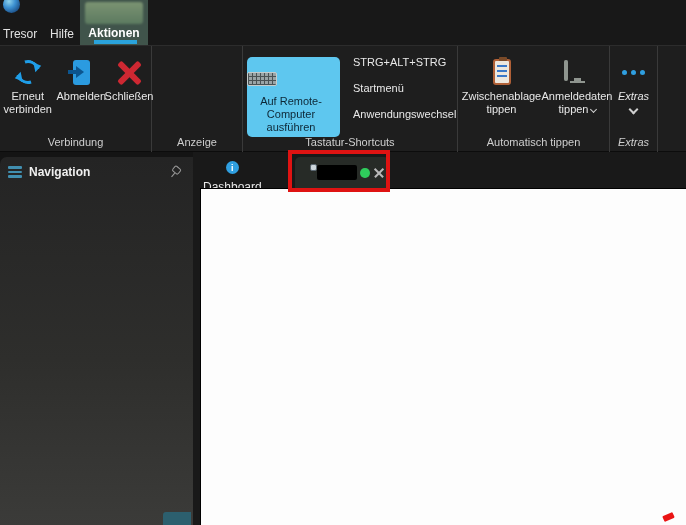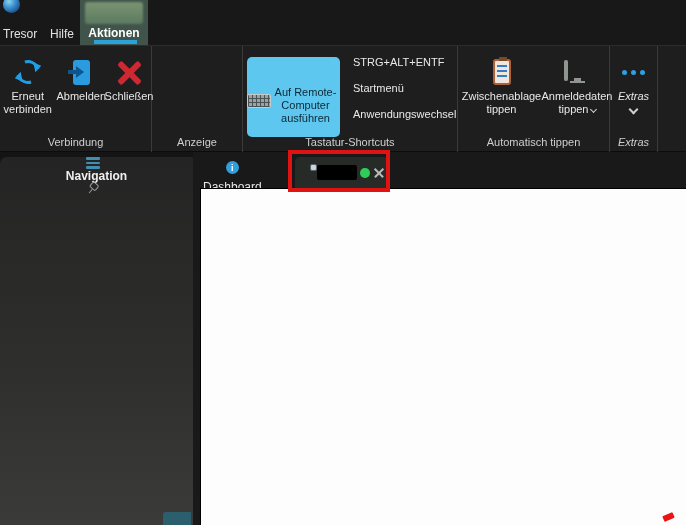--- a/index.html
+++ b/index.html
@@ -70,32 +70,32 @@
   .ic-clip .lines { position:absolute; left:2px; right:2px; top:4px; bottom:3px;
              background:repeating-linear-gradient(180deg,#3a78c8 0 2px,transparent 2px 5px); }
   .ic-dots { display:flex; gap:4px; }
   .ic-dots i { width:5px; height:5px; border-radius:50%; background:#2f9fe0; }
   .chev { width:7px; height:7px; border-right:2px solid #cfcfcf; border-bottom:2px solid #cfcfcf;
           transform:rotate(45deg); display:inline-block; }
   .chev.small { width:5px; height:5px; border-width:1.5px; margin-left:2px; margin-bottom:1px; }
 
   
   .big-exec { position:absolute; left:4px; top:11px; width:93px; height:80px; background:#5ec7ef;
-              border-radius:5px; display:flex; flex-direction:row; align-items:center; padding-top:7px; }
+              border-radius:5px; display:flex; flex-direction:column; align-items:flex-start; padding-top:15px; }
   .big-exec .lbl { margin-top:9px; font-size:11px; line-height:13px; color:#0d2736; text-align:center; width:88px; }
   .shortcut-list { position:absolute; left:110px; top:10px; display:flex; flex-direction:column; gap:14px; }
   .shortcut-item { font-size:11px; color:#e8e8e8; white-space:nowrap; }
 
   
   .content-bg { position:absolute; left:0; top:152px; width:686px; height:373px; background:#141414; }
 
   .sidebar { position:absolute; left:0; top:157px; width:193px; height:368px;
              background:linear-gradient(180deg,#242424 0%, #2e2e2c 55%, #3b3b39 100%);
              border-radius:7px 0 0 0; }
-  .sidebar-header { display:flex; align-items:center; height:30px; padding:0 8px;flex-direction:column; }
+  .sidebar-header { display:flex; align-items:center; height:30px; padding:0 8px; }
   .ic-burger { display:flex; flex-direction:column; gap:2px; margin-right:7px; }
   .ic-burger i { width:14px; height:2.5px; background:#418fb0; border-radius:1px; }
   .sidebar-title { font-size:12px; font-weight:bold; color:#f0f0f0; flex:1; }
   .ic-pin { position:relative; width:12px; height:12px; transform:rotate(40deg); margin-right:4px; }
   .ic-pin .head { position:absolute; left:2px; top:0; width:8px; height:7px; border:1.5px solid #9a9a9a; border-radius:2px; }
   .ic-pin .needle { position:absolute; left:5.5px; top:7px; width:1.5px; height:5px; background:#9a9a9a; }
   .sidebar-corner-patch { position:absolute; right:2px; bottom:0; width:28px; height:13px;
              background:#2c5f6e; border-radius:3px 0 0 0; }
 
   .main { position:absolute; left:193px; top:152px; width:493px; height:373px; background:#191919; }
@@ -175,21 +175,21 @@
     <div class="rgroup g2">
       <div class="glabel">Anzeige</div>
     </div>
 
     <div class="rgroup g3">
       <div class="big-exec">
         <span class="ic-kbd"></span>
         <div class="lbl">Auf Remote-Computer ausführen</div>
       </div>
       <div class="shortcut-list">
-        <div class="shortcut-item">STRG+ALT+ENTF</div>
+        <div class="shortcut-item">STRG+ALT+STRG</div>
         <div class="shortcut-item">Startmenü</div>
         <div class="shortcut-item">Anwendungswechsel</div>
       </div>
       <div class="glabel">Tastatur-Shortcuts</div>
     </div>
 
     <div class="rgroup g4">
       <div class="btnrow">
         <div class="rbtn" style="width:88px">
           <div class="icw">

